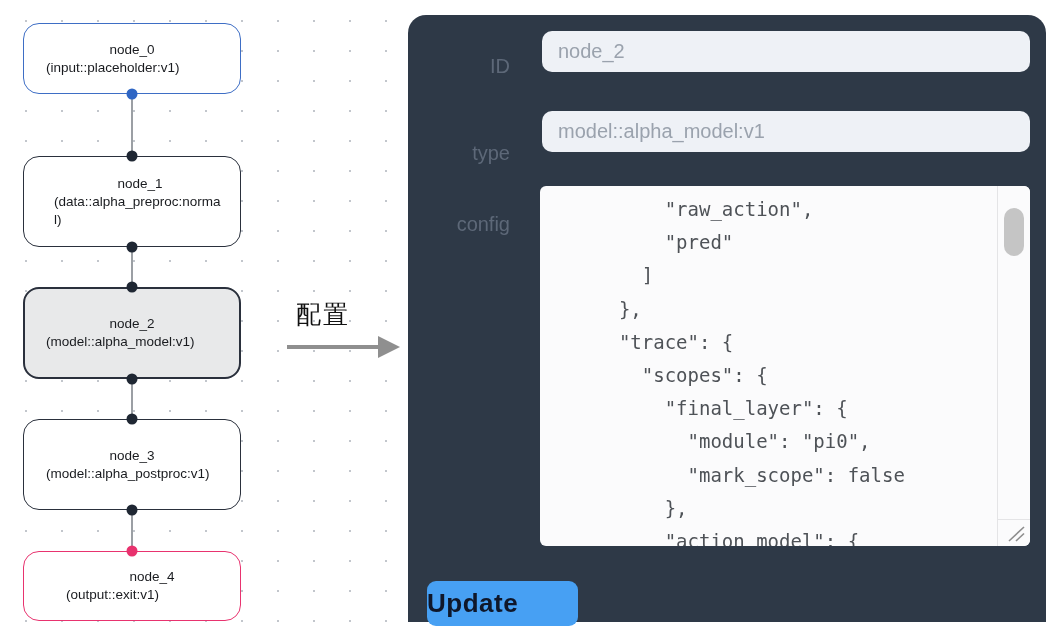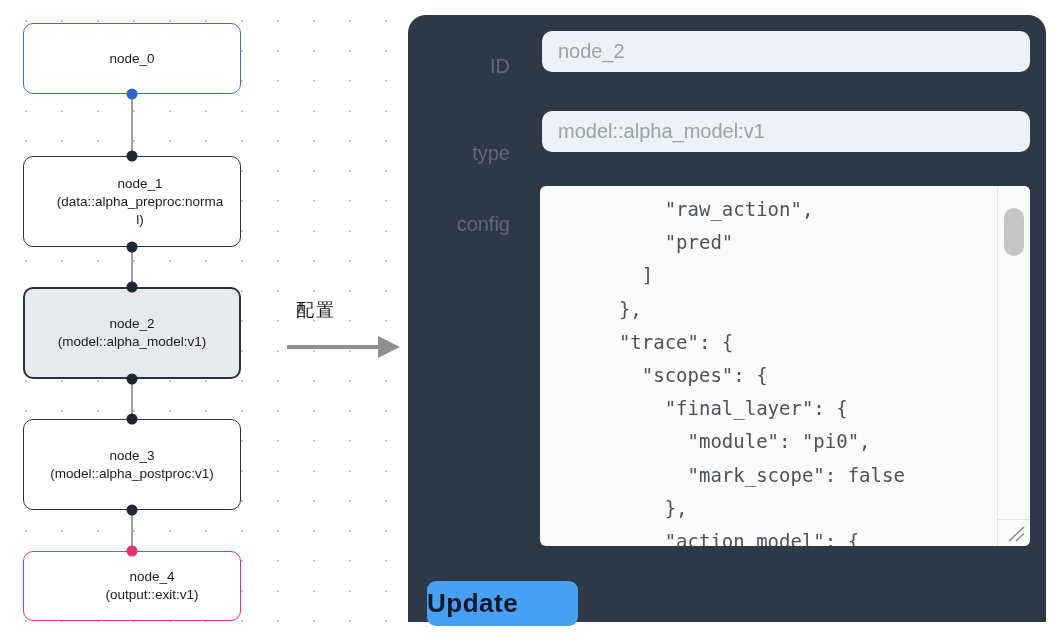--- a/index.html
+++ b/index.html
@@ -13,42 +13,42 @@
   .dot-grid {
     position:absolute; inset:0;
     background-image:radial-gradient(circle, #c2c6cc 1.3px, transparent 1.5px);
     background-size:36px 30px;
     background-position:8px 6px;
   }
 
   
   .node {
     position:absolute; left:23px; width:218px;
-    background:#ffffff; border:1.5px solid #2a303c; border-radius:10px;
+    background:#ffffff; border:1.5px solid #2a303c; border-radius:16px;
     display:flex; flex-direction:column; align-items:center; justify-content:center;
-    text-align:center; color:#191b1f; font-size:13.5px; line-height:18px;
+    color:#191b1f; font-size:13.5px; line-height:18px;
   }
   .node .node-subtitle { width:172px; word-break:break-all; }
   .node-blue   { border-color:#3e6ec5; }
   .node-pink   { border-color:#e8336f;padding-left:40px; }
   .node-selected { background:#e8e9ea; border-width:2px; }
   .edge {
     position:absolute; left:131px; width:1.6px; background:#9b9fa4;
   }
   .port {
     position:absolute; width:11px; height:11px; border-radius:50%;
     background:#1f2733; transform:translate(-50%,-50%); left:132px;
   }
   .port-blue { background:#2f66c4; }
   .port-pink { background:#e8326e; }
 
   
   .annotation-label {
     position:absolute; left:296px; top:298px;
-    font-size:18px; color:#111; letter-spacing:2px;
+    font-size:25px; color:#111; letter-spacing:2px;
   }
   .arrow-line {
     position:absolute; left:287px; top:345px; width:93px; height:4px;
     background:#8f8f8f;
   }
   .arrow-head {
     position:absolute; left:378px; top:336px;
     width:0; height:0;
     border-left:22px solid #8f8f8f;
     border-top:11px solid transparent;
@@ -117,20 +117,21 @@
 
 <div class="dot-grid"></div>
 
 <div class="edge" style="top:94px;  height:62px;"></div>
 <div class="edge" style="top:247px; height:40px;"></div>
 <div class="edge" style="top:379px; height:40px;"></div>
 <div class="edge" style="top:510px; height:41px;"></div>
 
 <div class="node node-blue" style="top:23px; height:71px;">
   <div class="node-title">node_0</div>
+  <div class="node-subtitle">(input::placeholder:v1)</div>
 </div>
 <div class="node" style="top:156px; height:91px;padding-left:16px;">
   <div class="node-title">node_1</div>
   <div class="node-subtitle">(data::alpha_preproc:normal)</div>
 </div>
 <div class="node node-selected" style="top:287px; height:92px;">
   <div class="node-title">node_2</div>
   <div class="node-subtitle">(model::alpha_model:v1)</div>
 </div>
 <div class="node" style="top:419px; height:91px;">

